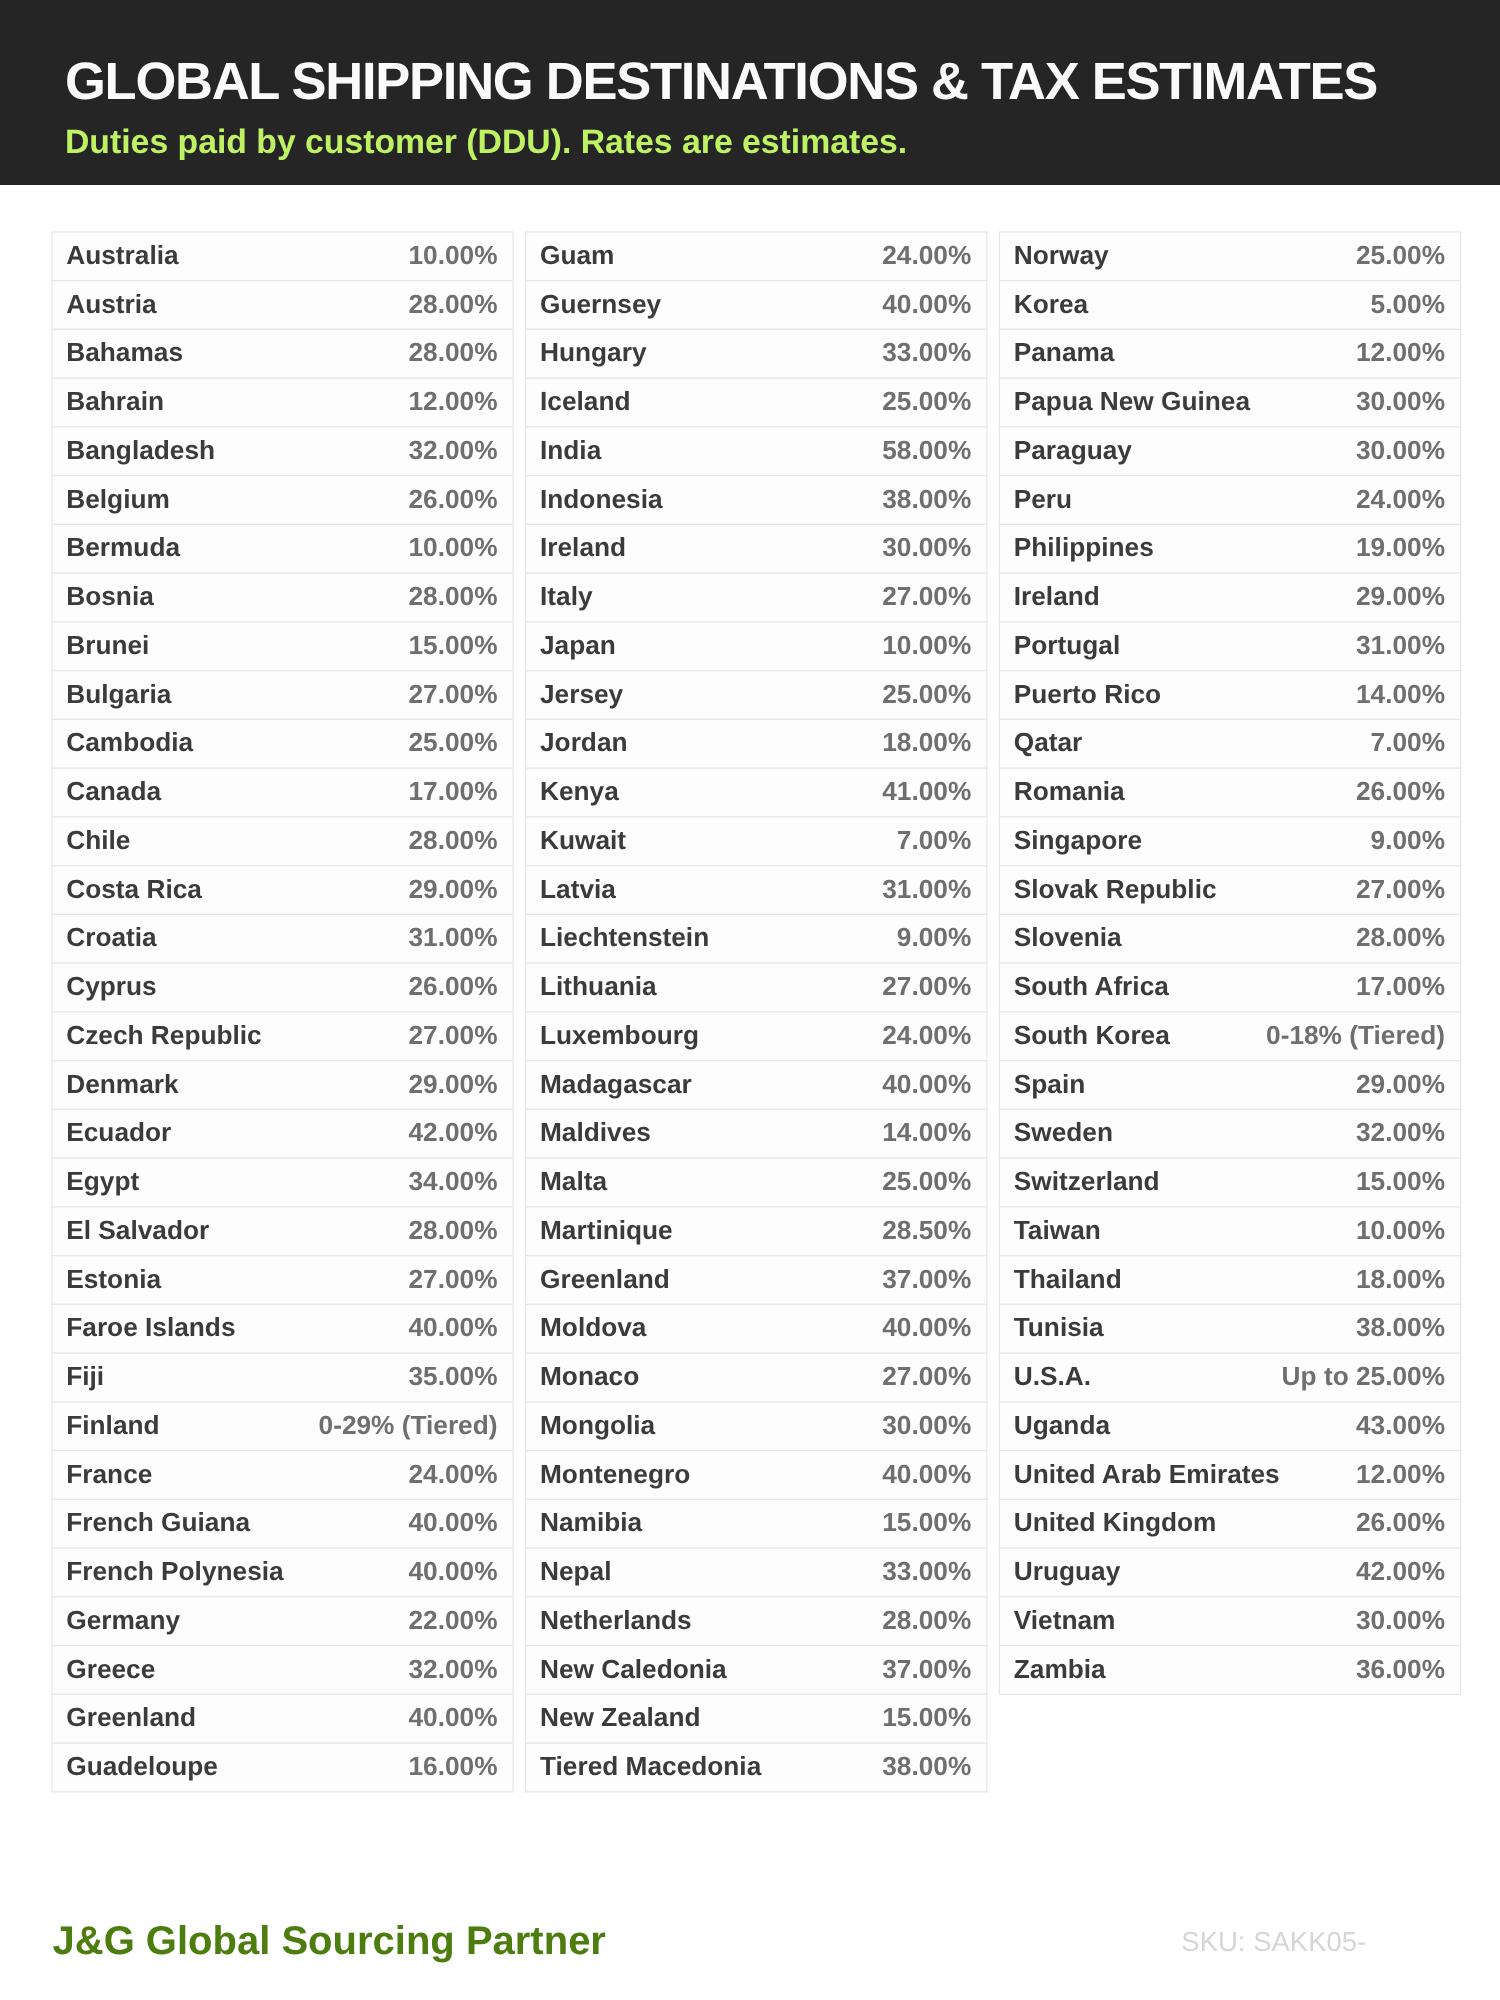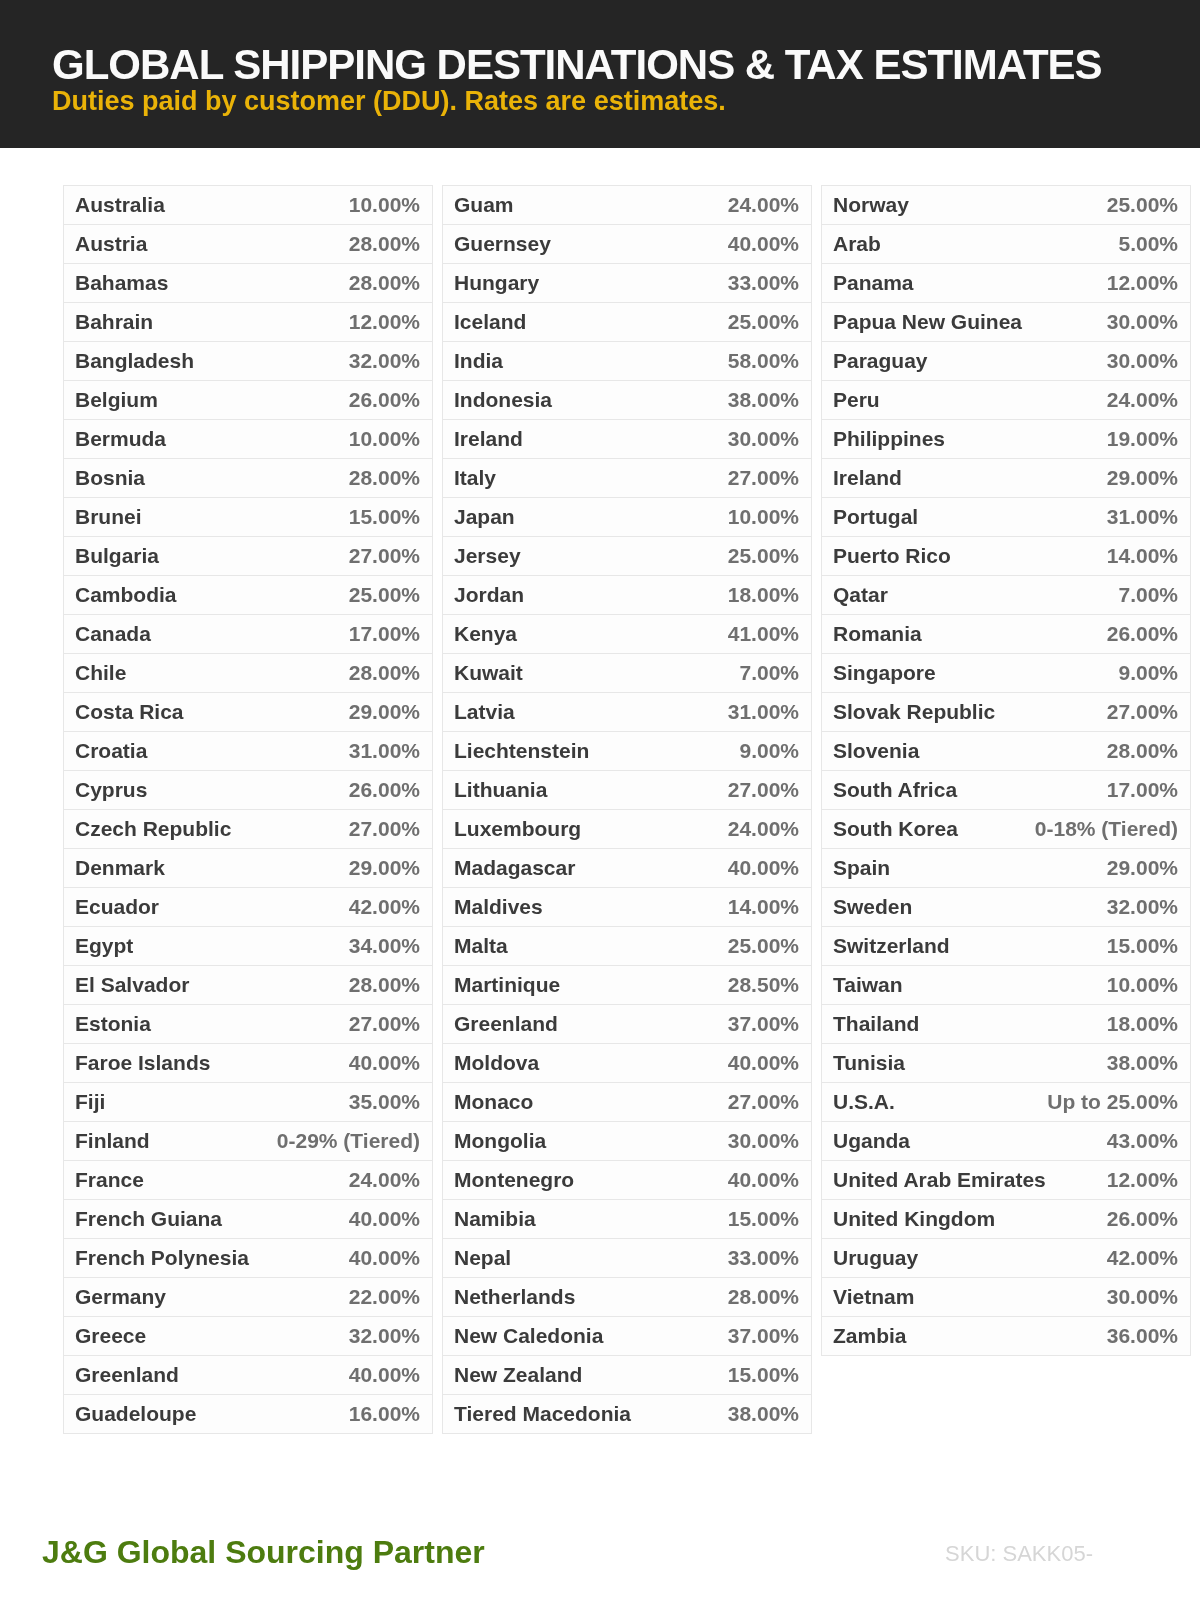--- a/index.html
+++ b/index.html
@@ -20,29 +20,29 @@
   }
   .banner h1 {
     color: #fafafa;
     font-size: 42px;
     font-weight: 700;
     letter-spacing: -1px;
     line-height: 1.0;
     white-space: nowrap;
   }
   .banner p {
-    color: #eab308;
+    color: #bef264;
     font-size: 27px;
     font-weight: 700;
-    margin-top: 0;
+    margin-top: 12px;
     white-space: nowrap;
   }
   .rates {
     display: flex;
-    padding: 37px 0 0 63px;
+    padding: 37px 0 0 41px;
     gap: 9px;
   }
   .col { width: 370px; flex: 0 0 370px; }
   .row {
     height: 40px;
     margin-top: -1px;
     background: #fdfdfd;
     border: 1px solid #e7e7e7;
     display: flex;
     align-items: center;
@@ -351,21 +351,21 @@
           <span class="country">Tiered Macedonia</span>
           <span class="rate">38.00%</span>
         </div>
       </div>
     <div class="col">
         <div class="row">
           <span class="country">Norway</span>
           <span class="rate">25.00%</span>
         </div>
         <div class="row">
-          <span class="country">Arab</span>
+          <span class="country">Korea</span>
           <span class="rate">5.00%</span>
         </div>
         <div class="row">
           <span class="country">Panama</span>
           <span class="rate">12.00%</span>
         </div>
         <div class="row">
           <span class="country">Papua New Guinea</span>
           <span class="rate">30.00%</span>
         </div>

